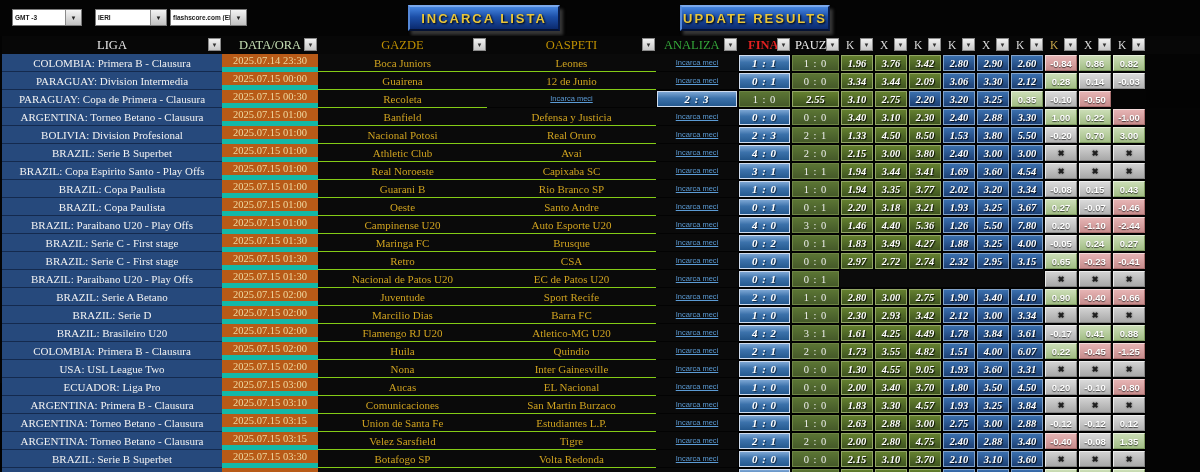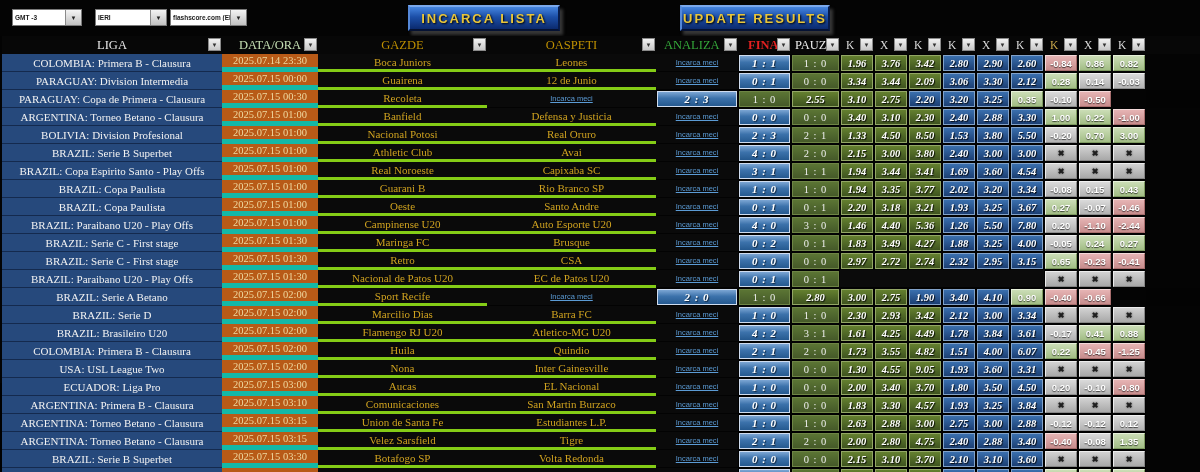--- a/index.html
+++ b/index.html
@@ -46,21 +46,21 @@
   .h-analiza{color:#35a83a;justify-content:flex-start;padding-left:8px;}
   .h-final{color:#e02020;justify-content:flex-start;padding-left:10px;font-weight:bold;font-family:Liberation Serif, serif;}
   .h-pauz{color:#ececec;justify-content:flex-start;padding-left:4px;}
   .hdr-odds{font-size:11.5px;color:#dcdcdc;justify-content:flex-start;padding-left:6px;}
   .hdr-odds.gold{color:#c8a84b;}
 
   .c{position:relative;height:18px;box-sizing:border-box;display:flex;align-items:center;
     justify-content:center;white-space:nowrap;overflow:hidden;font-size:11px;}
   .c-liga{background:#26497c;color:#f2f2f2;border-bottom:1px solid #142a4e;}
   .c-date{background:#b85a17;color:#efd9a0;border-bottom:5px solid #14b8a6;font-size:10.5px;}
-  .c-team{background:#0a0a0a;color:#cfa21f;border-bottom:3px solid #84cc16;}
+  .c-team{background:#0a0a0a;color:#cfa21f;border-bottom:1px solid #84cc16;}
   .c-analiza{background:#0a0a0a;border-bottom:1px solid #030303;}
   .c-empty{background:#0b0b0b;border-bottom:1px solid #030303;}
   .c-fill{background:#040404;}
   .link{color:#5b9bd5;text-decoration:underline;font:7.5px "Liberation Sans",sans-serif;cursor:pointer;}
 
   .fill{position:absolute;left:1px;right:1px;top:1px;bottom:1px;display:flex;
     align-items:center;justify-content:center;box-sizing:border-box;overflow:hidden;}
   .score-final{background:linear-gradient(180deg,#7ca6d4 0%,#3c72ab 45%,#25598f 100%);
     border:1px solid #cfdcee;color:#fff;font-weight:bold;font-style:italic;
     font-size:11px;letter-spacing:1px;text-shadow:1px 1px 1px #10263f;}
@@ -719,20 +719,21 @@
             <div class="fill diff x">✖</div>
           </div>
           <div class="c">
             <div class="fill diff x">✖</div>
           </div>
           <div class="c c-fill"></div>
         </div>
         <div class="grid row">
           <div class="c c-liga">BRAZIL: Serie A Betano</div>
           <div class="c c-date">2025.07.15 02:00</div>
+          <div class="c c-team">Juventude</div>
           <div class="c c-team">Sport Recife</div>
           <div class="c c-analiza">
             <div class="link">Incarca meci</div>
           </div>
           <div class="c">
             <div class="fill score-final">2 : 0</div>
           </div>
           <div class="c">
             <div class="fill score-pauza">1 : 0</div>
           </div>

